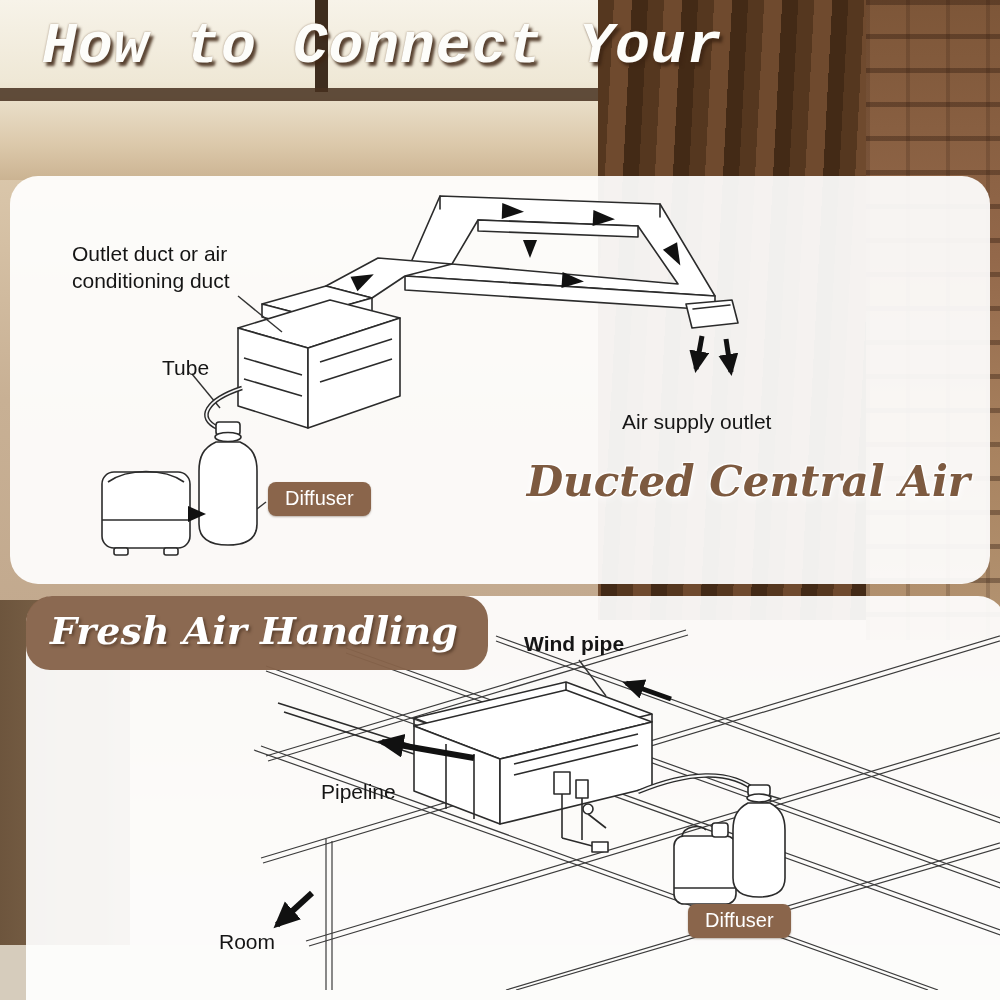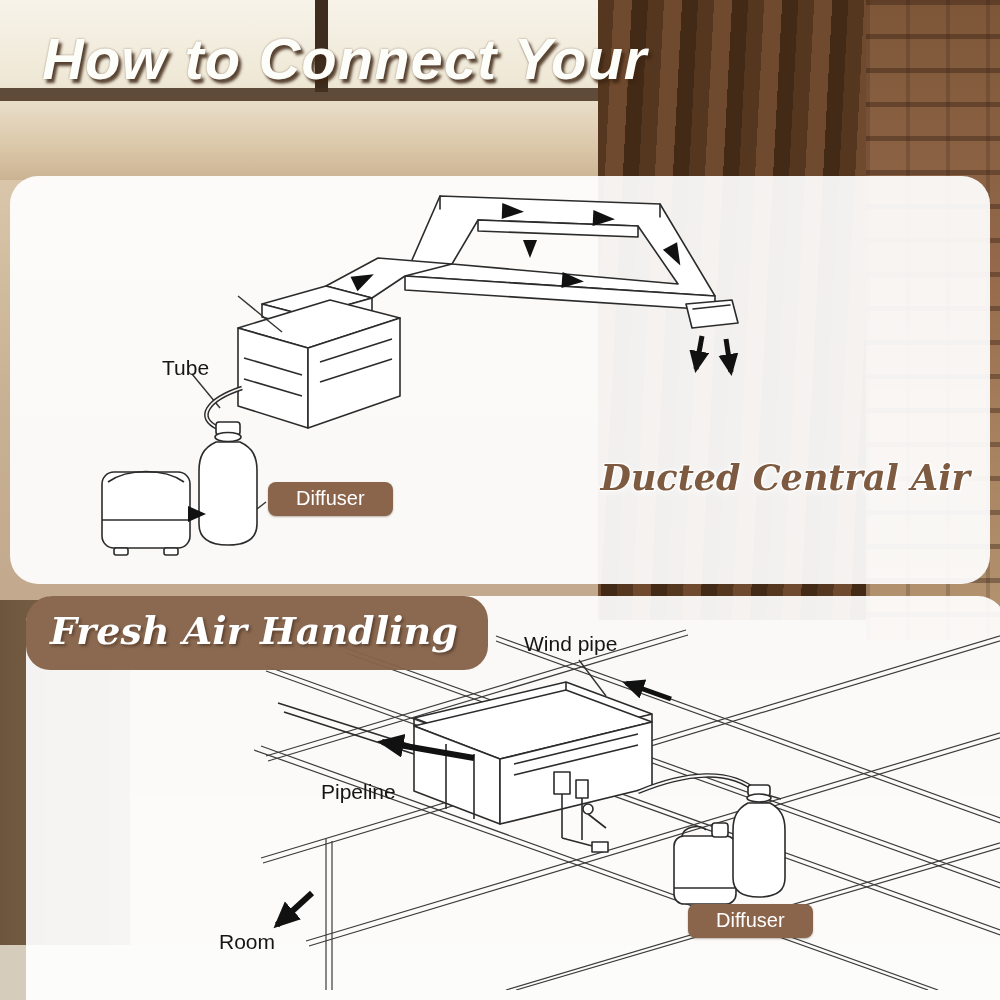--- a/index.html
+++ b/index.html
@@ -19,54 +19,54 @@
   .bg-chimney { position:absolute; left:866px; top:0; width:134px; height:640px;
     background:linear-gradient(180deg,#7d5638 0%,#93684a 40%,#a8825f 70%,#b49573 100%); }
   .bg-chimney::after { content:''; position:absolute; inset:0;
     background:repeating-linear-gradient(180deg, rgba(40,20,10,.35) 0 5px, transparent 5px 34px),
                repeating-linear-gradient(90deg, rgba(40,20,10,.18) 0 4px, transparent 4px 40px); }
   .bg-sofa { position:absolute; left:0; top:600px; width:130px; height:400px;
     background:linear-gradient(90deg,#6d553d,#8a7054); border-radius:0 26px 0 0; }
   .bg-floor { position:absolute; left:0; top:945px; width:1000px; height:55px; background:#d6ccbc; }
 
   
-  .main-title { position:absolute; left:42px; top:24px;
-    font-family:Liberation Sans, sans-serif; font-style:italic; font-weight:700;
+  .main-title { position:absolute; left:42px; top:12px;
+    font-family:Liberation Mono, monospace; font-style:italic; font-weight:700;
     font-size:58px; line-height:1.22; letter-spacing:1px; color:#fdfdfa;
     text-shadow:3px 4px 3px rgba(62,38,20,.85), 0 0 2px rgba(90,60,35,.6); }
   .main-title span { display:block; }
 
   
   .panel { position:absolute; left:10px; width:980px;
     background:rgba(255,255,255,0.93); border-radius:28px; }
   .panel-top { top:176px; height:408px; }
   .panel-bottom { top:596px; height:504px;margin-left:16px; }
   .art { position:absolute; left:0; top:0; }
 
   
   .lbl { position:absolute; font-size:21px; color:#151515; line-height:1.3; }
   .badge { position:absolute; background:#8a654b; color:#fff; font-size:20px;
-    padding:5px 28px 6px; border-radius:8px; box-shadow:0 1px 2px rgba(60,40,20,.35); }
+    padding:5px 17px 6px; border-radius:8px; box-shadow:0 1px 2px rgba(60,40,20,.35); }
   .system-title { position:absolute; right:20px; top:282px; text-align:right;
     font-family:"DejaVu Serif", serif; font-style:italic; font-weight:700;
-    font-size:35px; line-height:1.16; color:#7d5a40;
+    font-size:42px; line-height:1.16; color:#7d5a40;
     text-shadow:0 0 3px #fff, 1px 1px 0 #fff, -1px -1px 0 #fff, 1px -1px 0 #fff, -1px 1px 0 #fff, 0 2px 8px rgba(255,255,255,.95); }
   .system-title span { display:block; }
   .heading-badge { position:absolute; left:0; top:0;
     background:rgba(134,99,74,.96); border-radius:26px 24px 24px 24px;
     padding:12px 30px 16px 24px; color:#fff;
     font-family:"DejaVu Serif", serif; font-style:italic; font-weight:700;
     font-size:38px; line-height:1.22; text-shadow:2px 2px 3px rgba(50,30,15,.5); }
   .heading-badge span { display:block; }
 
   .lbl-outlet-duct { left:62px; top:64px; width:205px; }
   .lbl-tube { left:152px; top:178px;text-align:right; }
   .badge-diffuser-top { left:258px; top:306px; }
   .lbl-air-supply { left:612px; top:232px; }
-  .lbl-wind-pipe { left:498px; top:34px; }
+  .lbl-wind-pipe { left:498px; top:34px;font-weight:bold; }
   .lbl-pipeline { left:295px; top:182px; }
   .lbl-return-air { left:742px; top:148px; width:222px; text-align:center; }
   .lbl-room { left:193px; top:332px;text-align:center; }
   .badge-diffuser-bottom { left:662px; top:308px; }
 </style>
 </head>
 <body>
 
 <div class="page">
 
@@ -138,22 +138,24 @@
       <g stroke="#2b2b2b" stroke-width="1.6" fill="#ffffff">
         <rect x="92" y="296" width="88" height="76" rx="12"></rect>
         <path d="M98 306 C118 292 154 292 174 306" fill="none"></path>
         <path d="M92 344 L180 344" fill="none"></path>
         <rect x="104" y="372" width="14" height="7" rx="2"></rect>
         <rect x="154" y="372" width="14" height="7" rx="2"></rect>
       </g>
       <polygon points="0,-8 18,0 0,8" transform="translate(178,338)" fill="#111111"></polygon>
     </svg>
 
+    <div class="lbl lbl-outlet-duct">Outlet duct or air conditioning duct</div>
     <div class="lbl lbl-tube">Tube</div>
     <div class="badge badge-diffuser-top">Diffuser</div>
+    <div class="lbl lbl-air-supply">Air supply outlet</div>
     <div class="system-title">
       <span>Ducted Central Air</span>
     </div>
   </section>
 
   <section class="panel panel-bottom">
 
     <svg class="art" width="980" height="394" viewBox="0 0 980 394">
       <defs>
         <marker id="ah-b" markerWidth="5" markerHeight="5" refX="3.6" refY="2" orient="auto">

